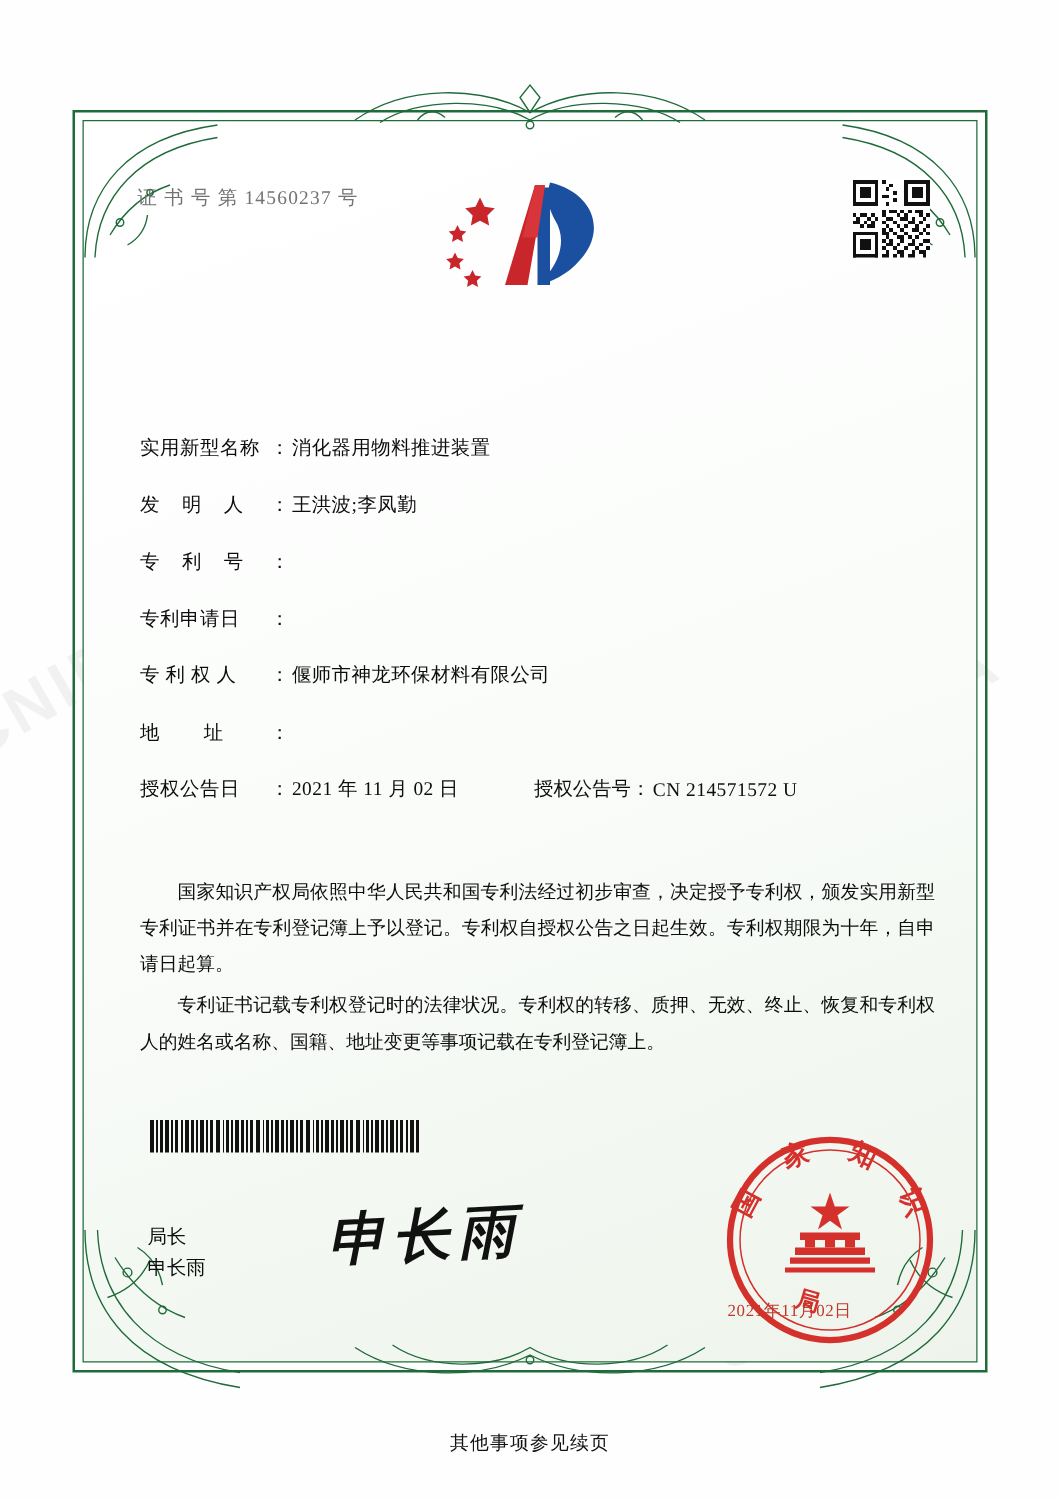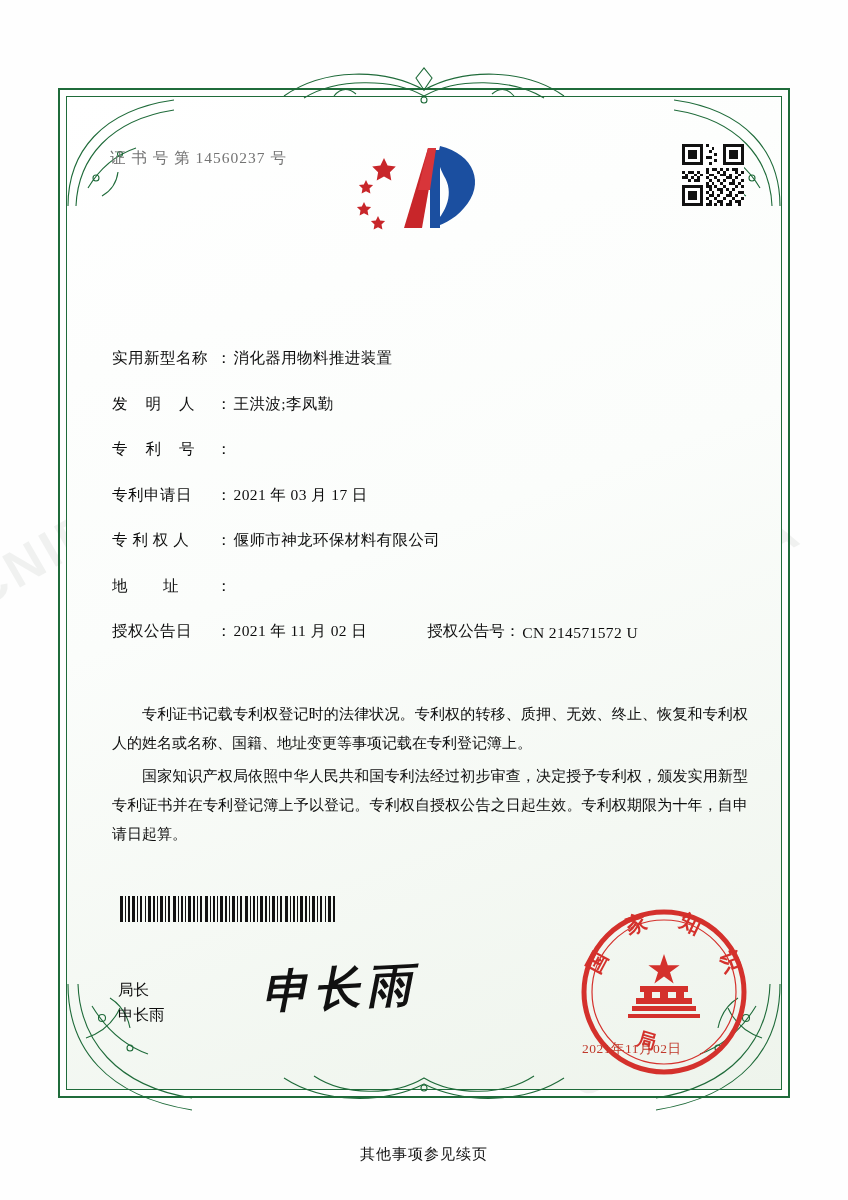--- a/index.html
+++ b/index.html
@@ -447,21 +447,20 @@
     </div>
 
     <div class="field-row">
       <span class="field-label">专    利    号</span>
       <span class="field-colon">：</span>
     </div>
 
     <div class="field-row">
       <span class="field-label">专利申请日</span>
       <span class="field-colon">：</span>
-      <span class="field-value">2021 年 03 月 17 日</span>
     </div>
 
     <div class="field-row">
       <span class="field-label">专 利 权 人</span>
       <span class="field-colon">：</span>
       <span class="field-value">偃师市神龙环保材料有限公司</span>
     </div>
 
     <div class="field-row">
       <span class="field-label">地        址</span>
@@ -473,22 +472,22 @@
       <span class="field-colon">：</span>
       <span class="field-value">2021 年 11 月 02 日</span>
       <span class="second-label">授权公告号</span>
       <span class="field-colon">：</span>
       <span class="field-value">CN 214571572 U</span>
     </div>
 
   </div>
 
   <div class="paragraphs">
+    <p>国家知识产权局依照中华人民共和国专利法经过初步审查，决定授予专利权，颁发实用新型专利证书并在专利登记簿上予以登记。专利权自授权公告之日起生效。专利权期限为十年，自申请日起算。</p>
     <p>专利证书记载专利权登记时的法律状况。专利权的转移、质押、无效、终止、恢复和专利权人的姓名或名称、国籍、地址变更等事项记载在专利登记簿上。</p>
-    <p>国家知识产权局依照中华人民共和国专利法经过初步审查，决定授予专利权，颁发实用新型专利证书并在专利登记簿上予以登记。专利权自授权公告之日起生效。专利权期限为十年，自申请日起算。</p>
   </div>
 
   <svg class="barcode" viewBox="0 0 218 26" shape-rendering="crispEdges">
     <g fill="#111111">
       <rect x="0" y="0" width="3" height="26"></rect>
         <rect x="5" y="0" width="1" height="26"></rect>
       <rect x="8" y="0" width="2" height="26"></rect>
         <rect x="12" y="0" width="3" height="26"></rect>
       <rect x="17" y="0" width="1" height="26"></rect>
         <rect x="20" y="0" width="2" height="26"></rect>

